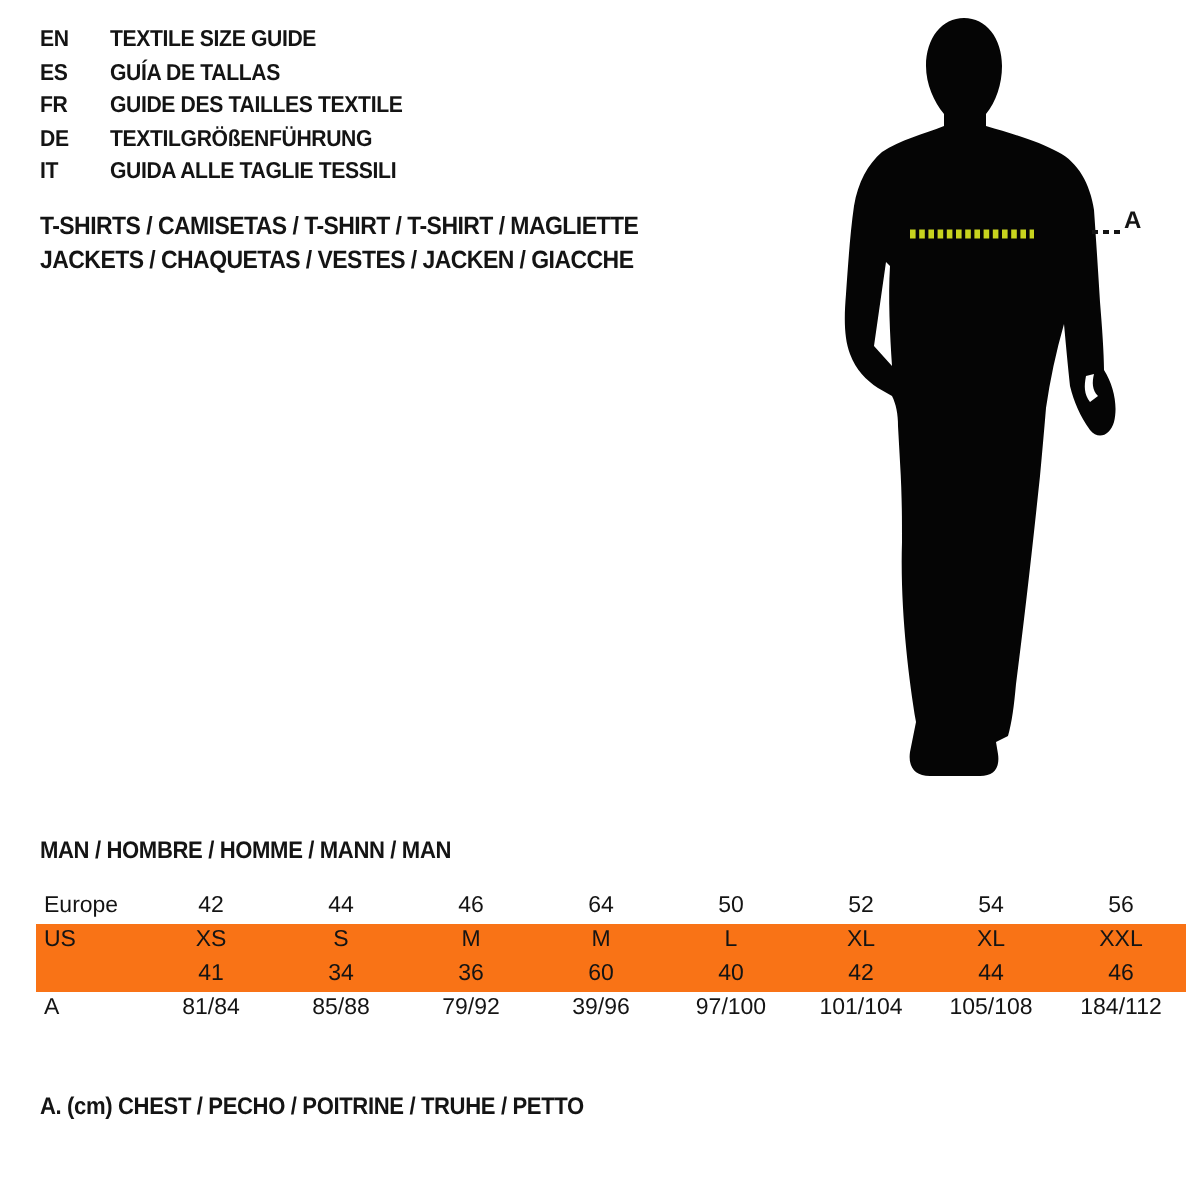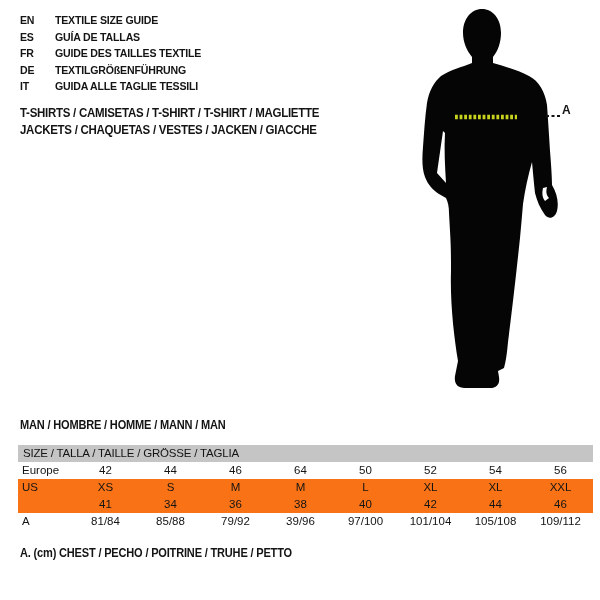--- a/index.html
+++ b/index.html
@@ -125,21 +125,20 @@
     <line x1="45" y1="112" x2="107" y2="112" stroke="#c8d41e" stroke-width="4.5" stroke-dasharray="2.8 1.8"></line>
 
     <line x1="136" y1="111" x2="150" y2="111" stroke="#141414" stroke-width="2" stroke-dasharray="3 2.5"></line>
   </svg>
   <span class="measure-a">A</span>
 </div>
 
 <div class="abs section-title condense">MAN / HOMBRE / HOMME / MANN / MAN</div>
 
 <div class="abs size-table">
-  <div class="t-header">SIZE / TALLA / TAILLE / GRÖSSE / TAGLIA</div>
 
   <div class="t-row">
     <div class="t-label">Europe</div>
     <div class="t-cell">42</div>
     <div class="t-cell">44</div>
     <div class="t-cell">46</div>
     <div class="t-cell">64</div>
     <div class="t-cell">50</div>
     <div class="t-cell">52</div>
     <div class="t-cell">54</div>
@@ -156,33 +155,33 @@
     <div class="t-cell">XL</div>
     <div class="t-cell">XL</div>
     <div class="t-cell">XXL</div>
   </div>
 
   <div class="t-row shaded">
     <div class="t-label"></div>
     <div class="t-cell">41</div>
     <div class="t-cell">34</div>
     <div class="t-cell">36</div>
-    <div class="t-cell">38</div>
+    <div class="t-cell">60</div>
     <div class="t-cell">40</div>
     <div class="t-cell">42</div>
     <div class="t-cell">44</div>
     <div class="t-cell">46</div>
   </div>
 
   <div class="t-row">
     <div class="t-label">A</div>
     <div class="t-cell">81/84</div>
     <div class="t-cell">85/88</div>
     <div class="t-cell">79/92</div>
     <div class="t-cell">39/96</div>
     <div class="t-cell">97/100</div>
     <div class="t-cell">101/104</div>
     <div class="t-cell">105/108</div>
-    <div class="t-cell">109/112</div>
+    <div class="t-cell">184/112</div>
   </div>
 </div>
 
 <div class="abs footnote condense">A. (cm) CHEST / PECHO / POITRINE / TRUHE / PETTO</div>
 
 </body></html>

